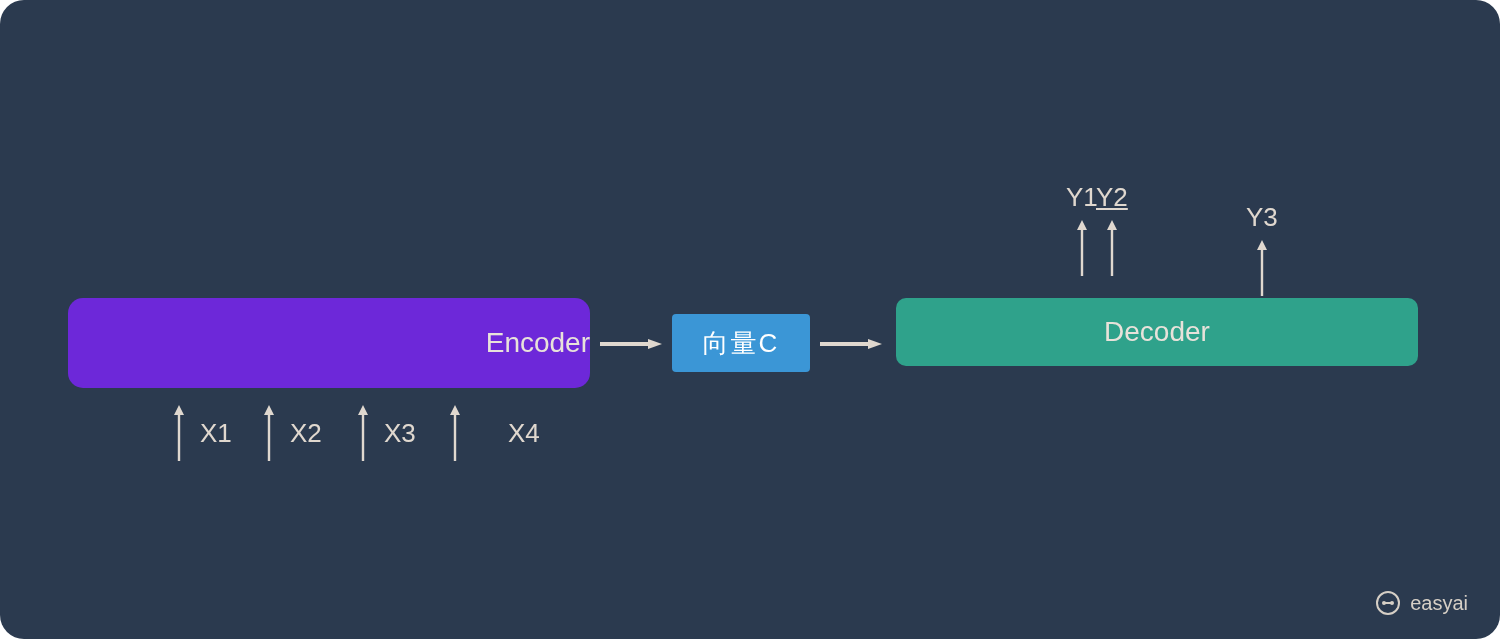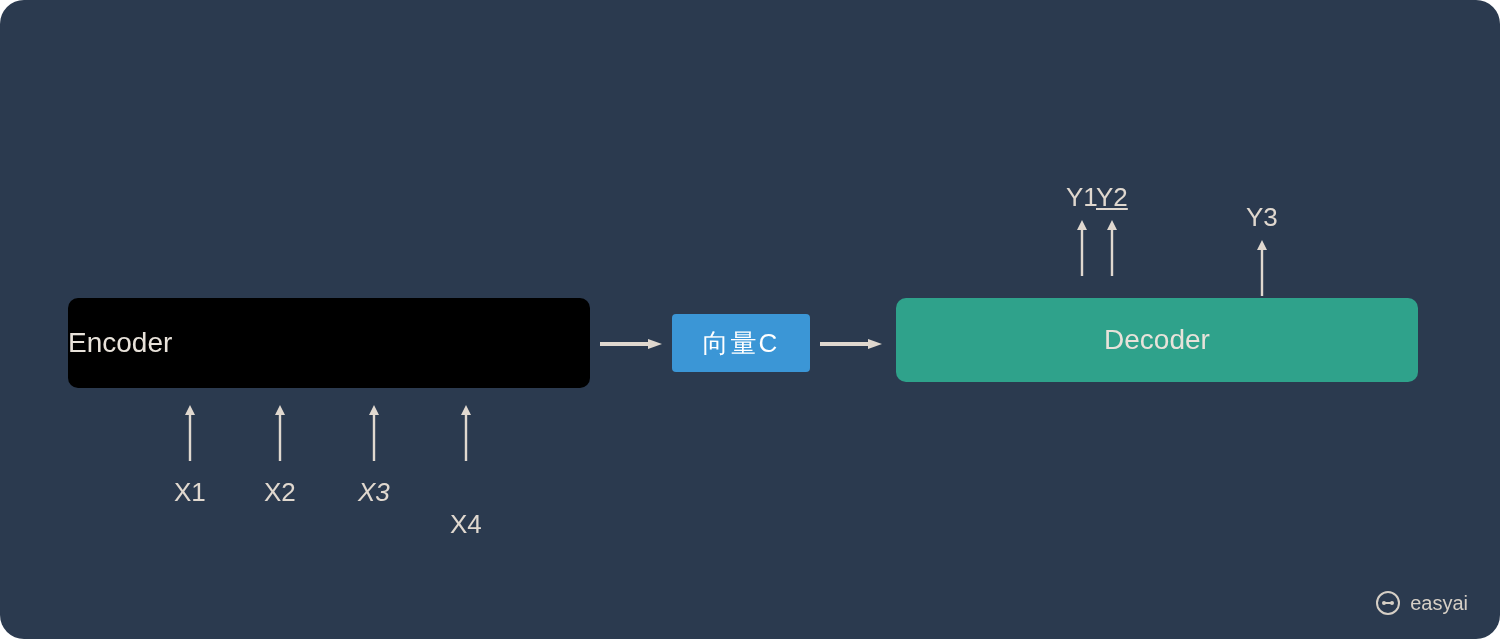--- a/index.html
+++ b/index.html
@@ -33,25 +33,25 @@
       font-weight: 400;
       color: #e6dfd6;
       letter-spacing: 1px;
     }
     .encoder-box {
       position: absolute;
       left: 68px;
       top: 298px;
       width: 522px;
       height: 90px;
-      background: #000000;
-      border-radius: 10px;
-      display: flex;
-      align-items: center;
-      justify-content: flex-start;
+      background: #6d28d9;
+      border-radius: 15px;
+      display: flex;
+      align-items: center;
+      justify-content: flex-end;
       font-size: 28px;
       color: #e8e2da;
     }
     .vector-box {
       position: absolute;
       left: 672px;
       top: 314px;
       width: 138px;
       height: 58px;
       background: #3b96d6;
@@ -62,21 +62,21 @@
       font-size: 26px;
       color: #ffffff;
       font-weight: 400;
       letter-spacing: 2px;
     }
     .decoder-box {
       position: absolute;
       left: 896px;
       top: 298px;
       width: 522px;
-      height: 84px;
+      height: 68px;
       background: #2fa28b;
       border-radius: 10px;
       display: flex;
       align-items: center;
       justify-content: center;
       font-size: 28px;
       color: #e8e2da;
     }
     .arrow-h {
       position: absolute;
@@ -91,34 +91,34 @@
       top: 334px;
     }
     .arrow2 {
       left: 820px;
       top: 334px;
     }
     .input-group {
       position: absolute;
       top: 405px;
       display: flex;
-      flex-direction: column;
+      flex-direction: row;
       align-items: center;
       gap: 16px;
     }
     .input-arrow svg {
       display: block;
     }
     .input-label {
       font-size: 26px;
       color: #e0d8cf;
     }
     .x1 { left: 174px; }
     .x2 { left: 264px; text-align: right; }
-    .x3 { left: 358px; font-style: italic; }
+    .x3 { left: 358px; }
     .x4 { left: 450px; gap: 48px; }
     .output-group {
       position: absolute;
       display: flex;
       flex-direction: column;
       align-items: center;
       gap: 7px;
       top: 182px;
     }
     .output-label {

